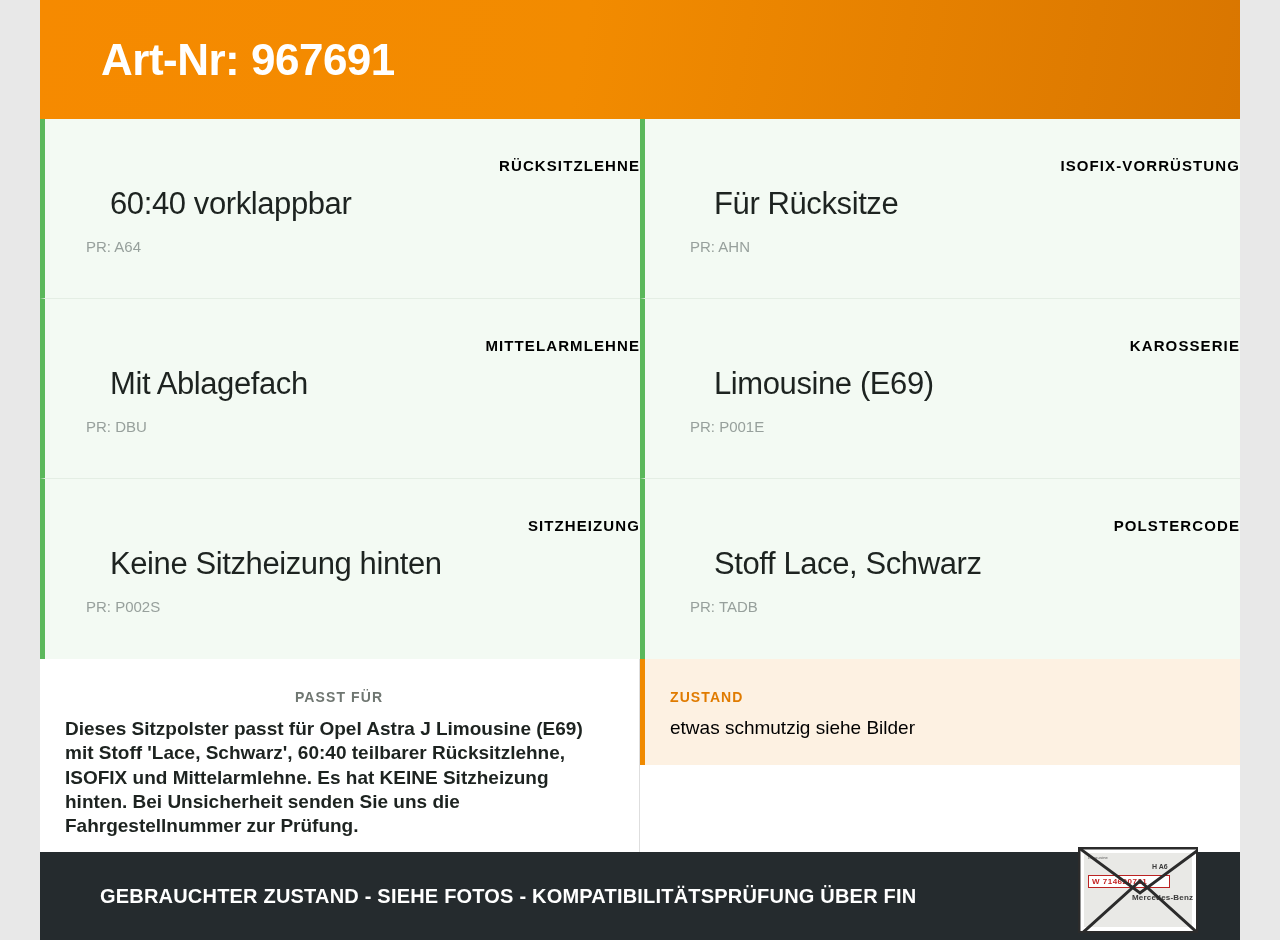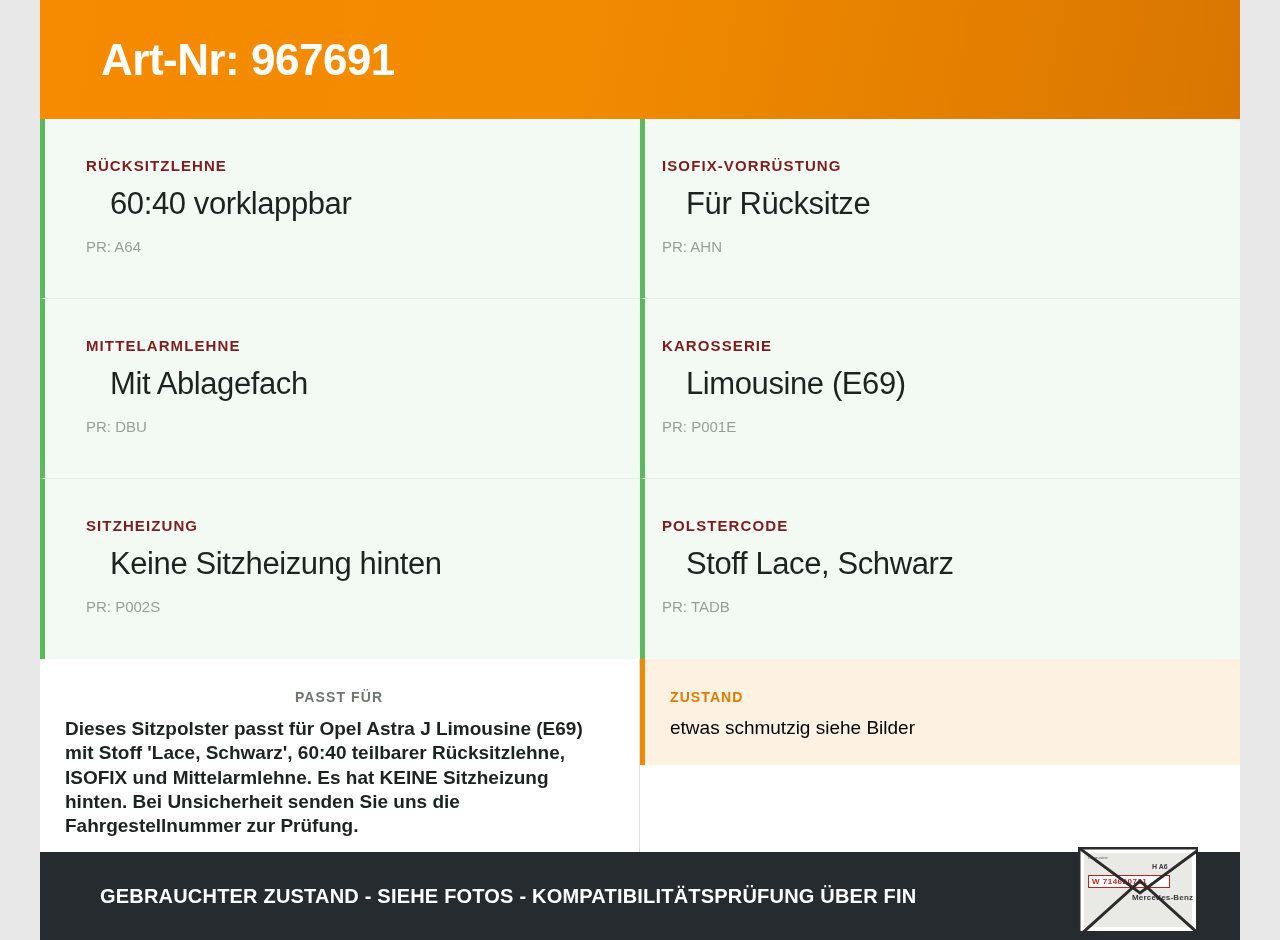--- a/index.html
+++ b/index.html
@@ -57,32 +57,33 @@
     padding: 38px 0 0 46px;
     position: relative;
     border-bottom: 1px solid #e4eee4;
   }
   .spec-cell.col-left {
     border-left: 5px solid #5bb85b;
     padding-left: 41px;
   }
   .spec-cell.col-right {
     border-left: 5px solid #5bb85b;
-    padding-left: 17px;
+    padding-left: 45px;
   }
   .spec-cell.no-border-bottom {
     border-bottom: none;
   }
   .spec-label {
     font-size: 15px;
     font-weight: bold;
-    color: #7f1d1d;
+    color: #000000;
     letter-spacing: 1.1px;
     text-transform: uppercase;
     margin-bottom: 13px;
+    text-align: right;
   }
   .spec-value {
     font-size: 31px;
     font-weight: normal;
     color: #1d2320;
     letter-spacing: -0.4px;
     line-height: 1.1;
     margin-bottom: 17px;
     margin-left: 24px;
   }

